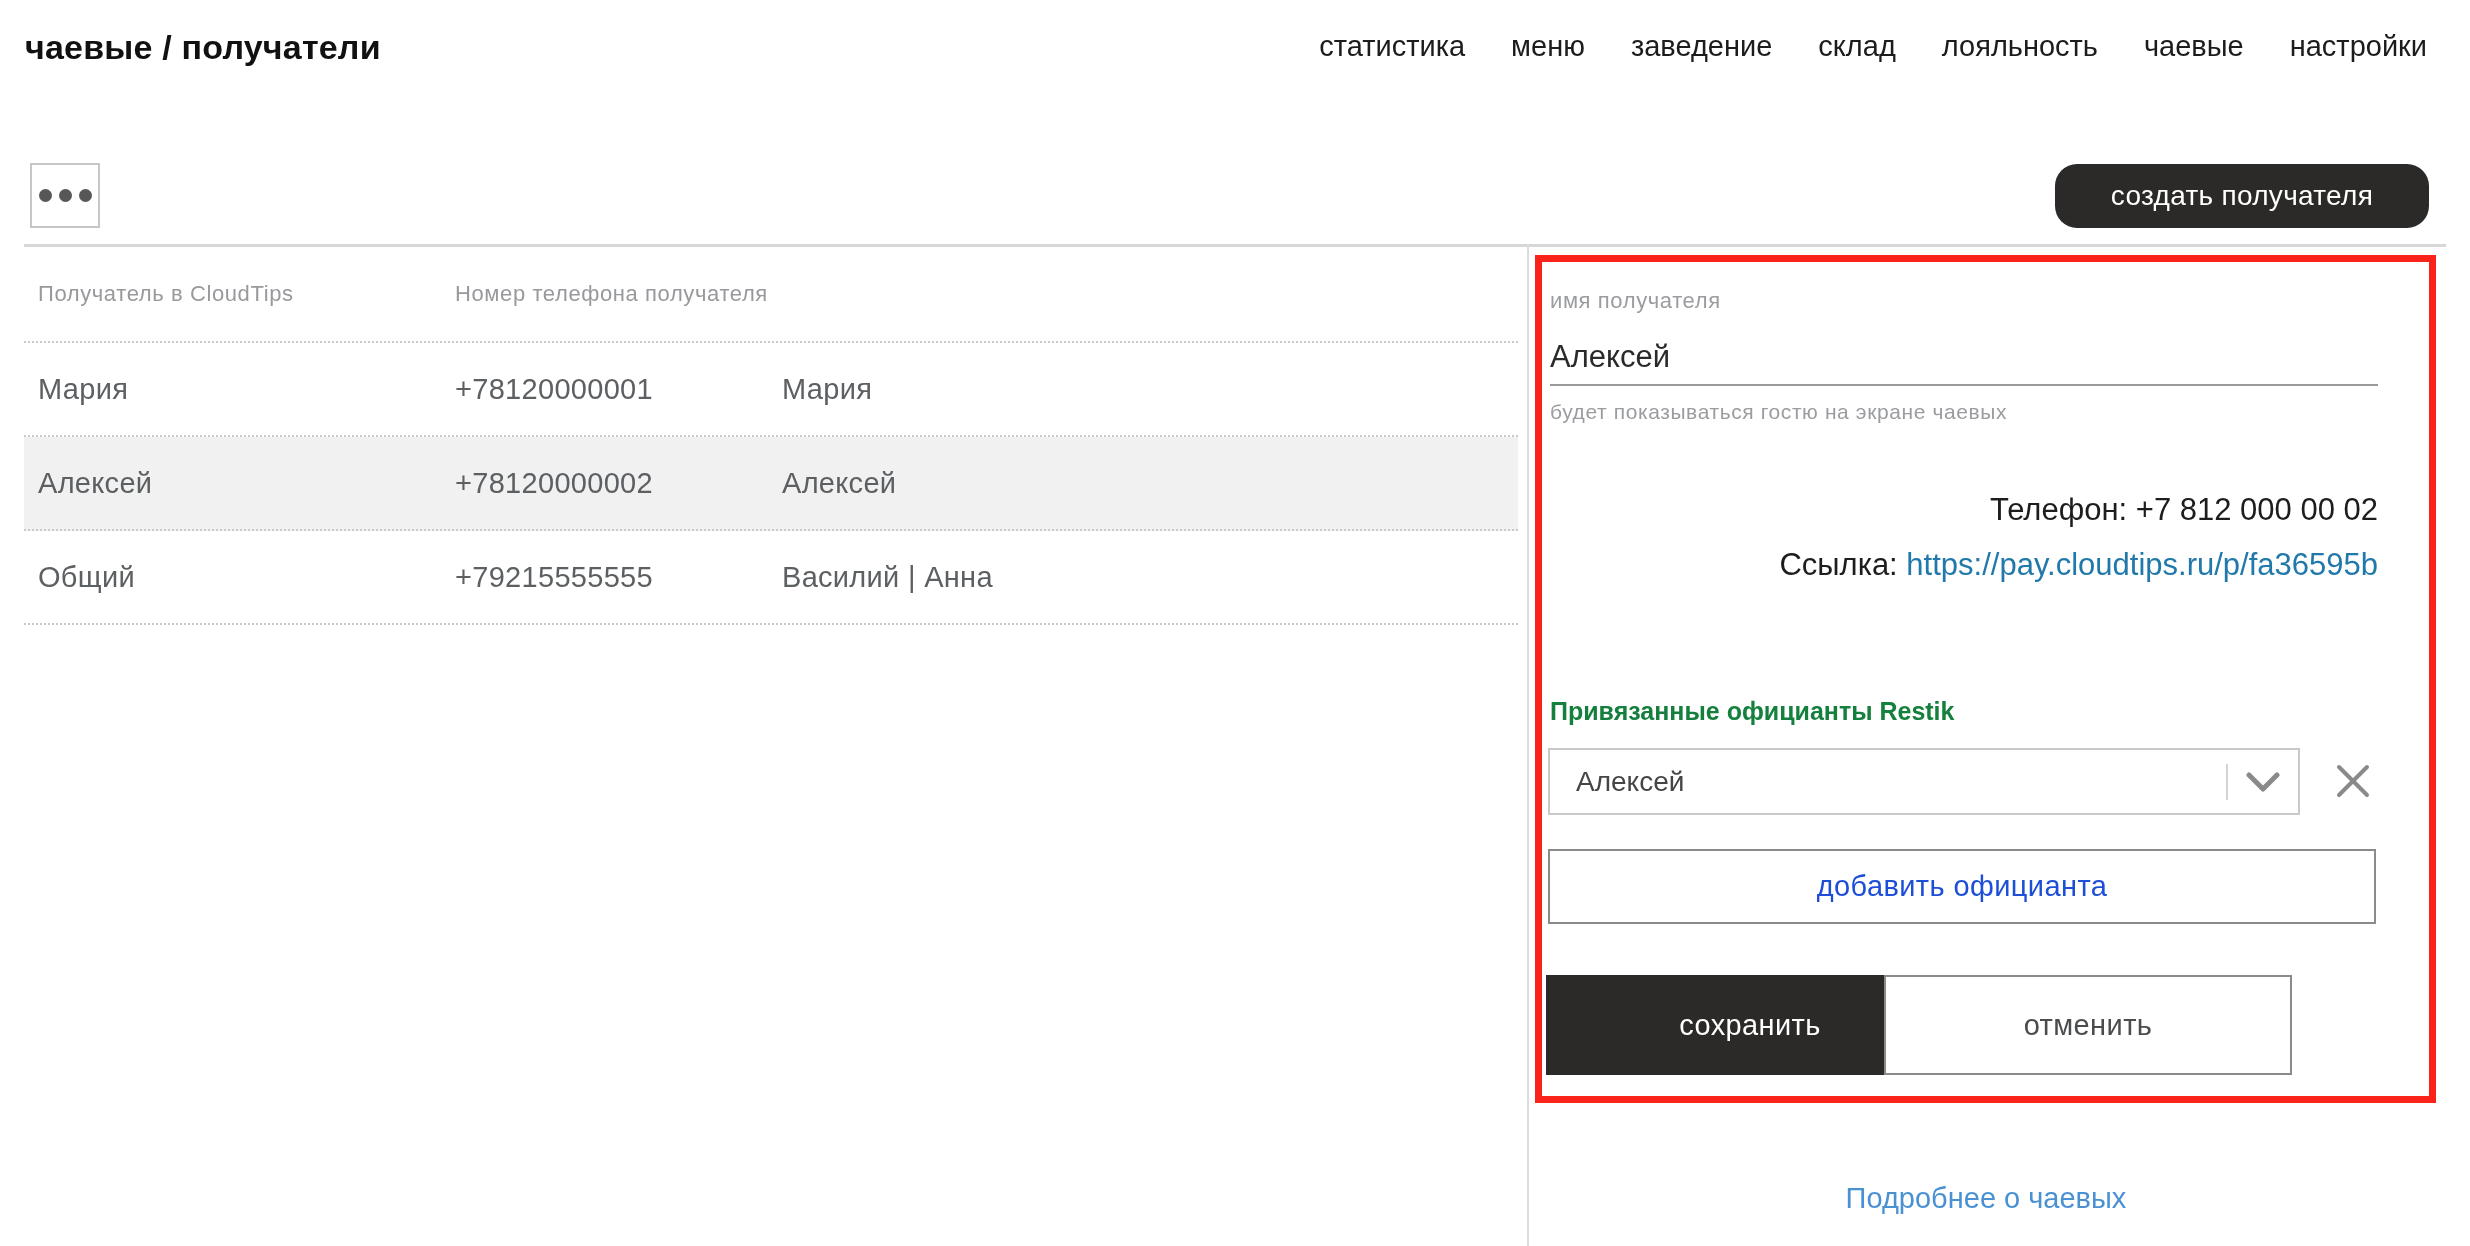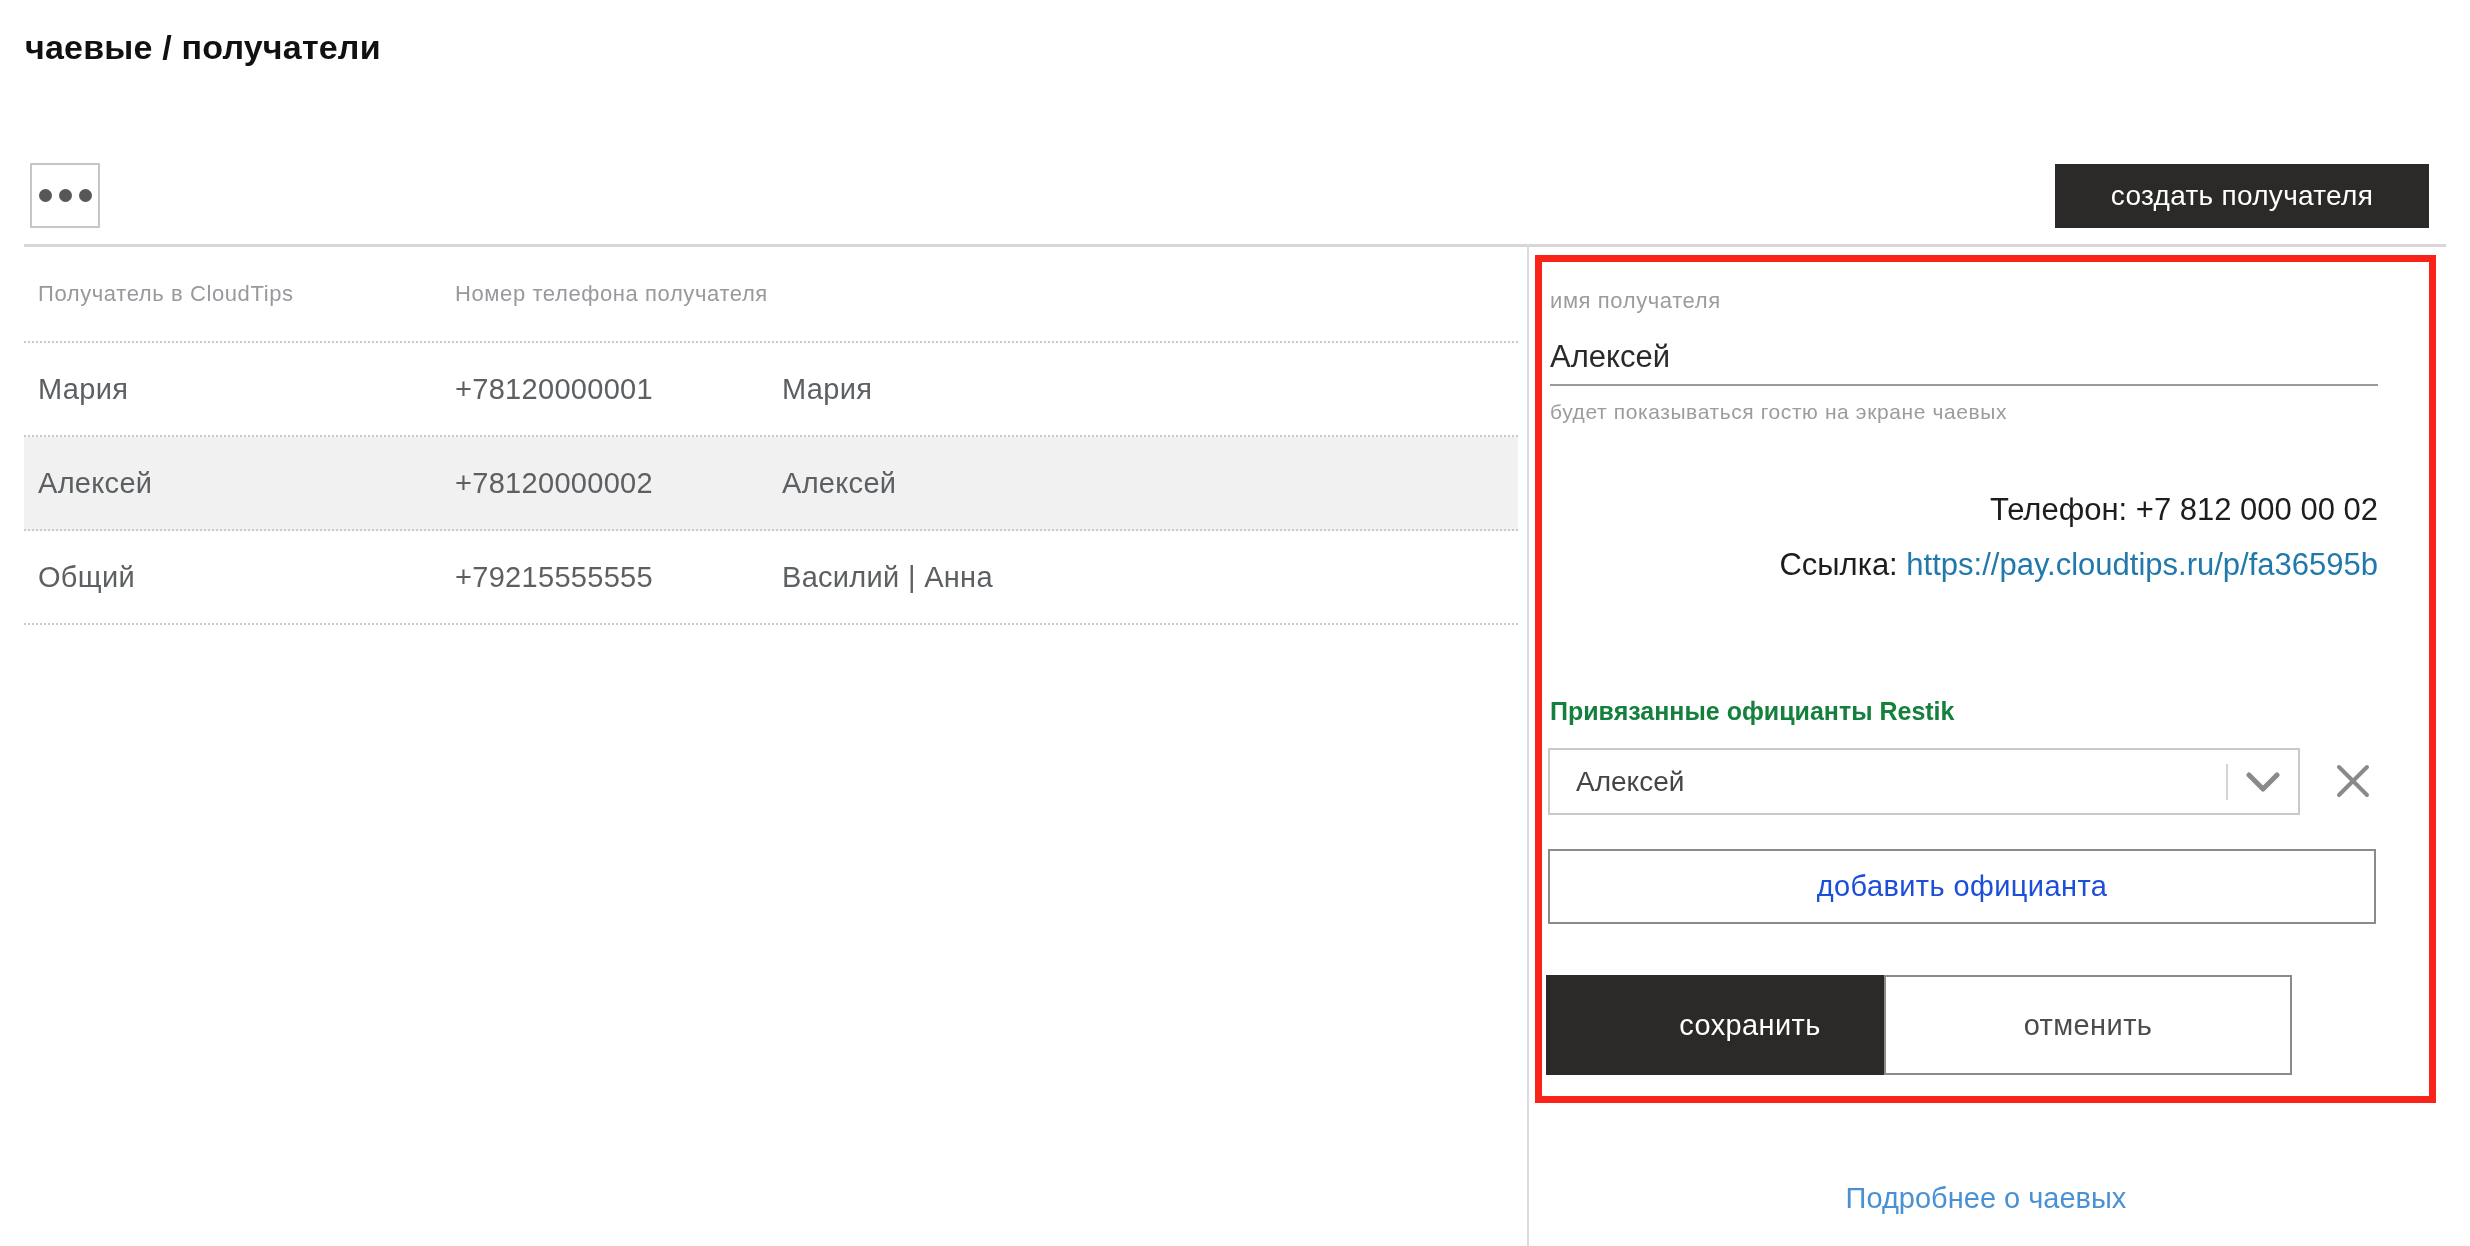--- a/index.html
+++ b/index.html
@@ -8,21 +8,21 @@
   .screen { position: relative; width: 2470px; height: 1246px; background: #fff; overflow: hidden; }
 
   
   .page-title { position: absolute; left: 25px; top: 28px; font-size: 34px; font-weight: 700; color: #111; letter-spacing: 0.2px; }
   .top-nav { position: absolute; right: 43px; top: 30px; display: flex; gap: 46px; }
   .top-nav .nav-item { font-size: 29px; color: #1c1c1c; cursor: pointer; white-space: nowrap; }
 
   
   .more-btn { position: absolute; left: 30px; top: 163px; width: 70px; height: 65px; border: 2px solid #c6c6c6; background: #fff; display: flex; align-items: center; justify-content: center; gap: 7px; cursor: pointer; }
   .more-btn .dot { width: 13px; height: 13px; border-radius: 50%; background: #575757; }
-  .create-btn { position: absolute; left: 2055px; top: 164px; width: 374px; height: 64px; background: #2b2a29; color: #fff; font-size: 28px; display: flex; align-items: center; justify-content: center; cursor: pointer; letter-spacing: 0.3px; }
+  .create-btn { position: absolute; left: 2055px; top: 164px; width: 374px; height: 64px; background: #2b2a29; color: #fff; font-size: 28px; display: flex; align-items: center; justify-content: center; cursor: pointer; letter-spacing: 0.3px; border-radius: 22px; }
 
   
   .top-rule { position: absolute; left: 24px; top: 244px; width: 2422px; height: 0; border-top: 3px solid #d7d7d7; }
   .v-divider { position: absolute; left: 1527px; top: 244px; width: 0; height: 1002px; border-left: 2px solid #dcdcdc; }
 
   
   .table { position: absolute; left: 24px; top: 246px; width: 1494px; }
   .t-head { display: flex; height: 97px; align-items: center; border-bottom: 2px dotted #c9c9c9; }
   .t-head .th { font-size: 22px; color: #97999c; letter-spacing: 0.6px; }
   .t-row { display: flex; height: 94px; align-items: center; border-bottom: 2px dotted #c9c9c9; cursor: pointer; }
@@ -57,20 +57,29 @@
   .cancel-btn { position: absolute; left: 1884px; top: 975px; width: 408px; height: 100px; background: #fff; border: 2px solid #8b8b8b; color: #4a4c4e; font-size: 29px; display: flex; align-items: center; justify-content: center; cursor: pointer; letter-spacing: 0.4px; }
 
   .footer-link { position: absolute; left: 1537px; top: 1182px; width: 898px; text-align: center; font-size: 29px; color: #4a91d3; cursor: pointer; }
 </style>
 </head>
 <body>
 
 <div class="screen">
 
   <div class="page-title">чаевые / получатели</div>
+  <div class="top-nav">
+    <div class="nav-item">статистика</div>
+    <div class="nav-item">меню</div>
+    <div class="nav-item">заведение</div>
+    <div class="nav-item">склад</div>
+    <div class="nav-item">лояльность</div>
+    <div class="nav-item">чаевые</div>
+    <div class="nav-item">настройки</div>
+  </div>
 
   <div class="more-btn">
     <span class="dot"></span>
     <span class="dot"></span>
     <span class="dot"></span>
   </div>
   <div class="create-btn">создать получателя</div>
 
   <div class="top-rule"></div>
   <div class="v-divider"></div>

